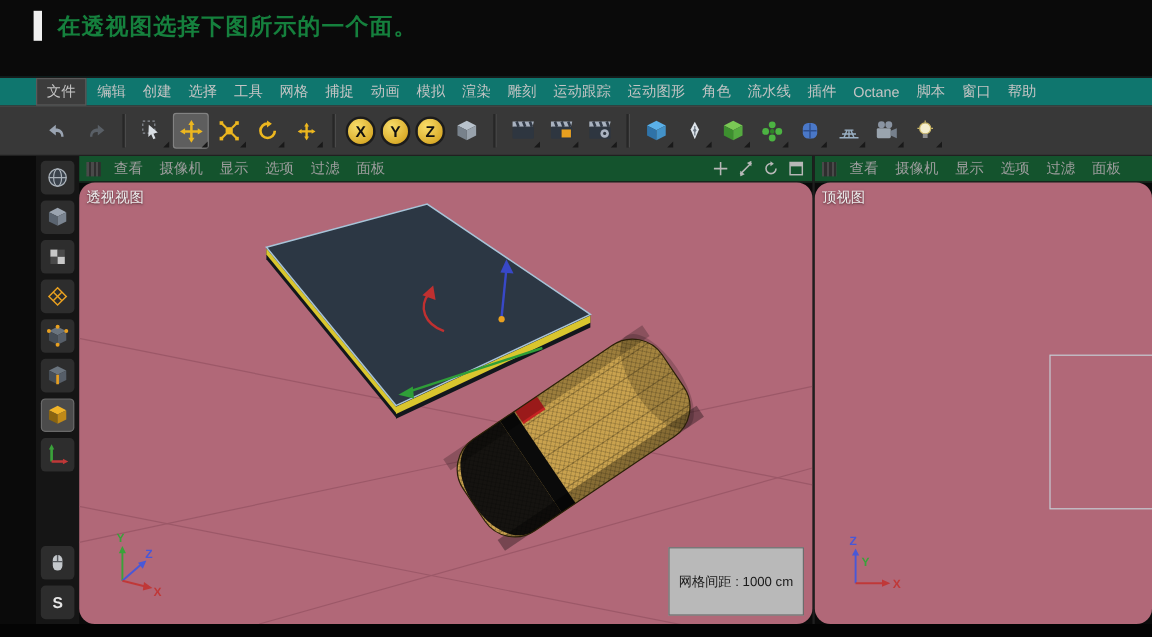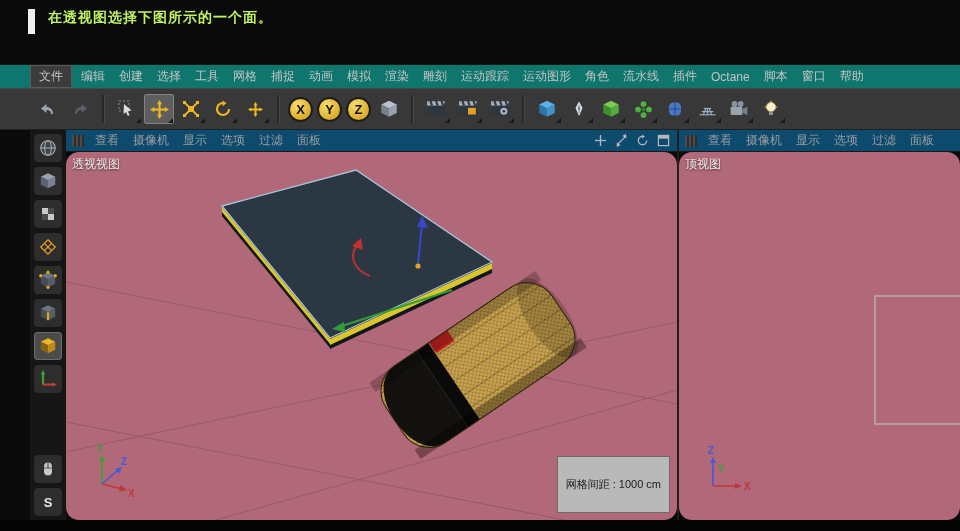--- a/index.html
+++ b/index.html
@@ -1,21 +1,21 @@
 <!DOCTYPE html>
 <html><head>
 <meta charset="utf-8">
 <style>
   html,body{margin:0;padding:0;background:#000;}
   #app{position:relative;width:960px;height:531px;background:#0a0a0a;font-family:"Liberation Sans",sans-serif;overflow:hidden;}
 
   
   .taskbar{height:64px;box-sizing:border-box;padding:9px 0 0 28px;display:flex;align-items:flex-start;background:#0a0a0a;}
   .taskbar .marker{width:7px;height:25px;background:#f0f0f0;margin-right:13px;}
-  .taskbar h1{margin:0;color:#bef264;font-size:14px;font-weight:600;letter-spacing:1px;}
+  .taskbar h1{margin:0;color:#15803d;font-size:19px;font-weight:600;letter-spacing:1px;}
 
   
   .menubar{height:24px;background:#0f766e;border-top:1px solid #1a1a1a;display:flex;align-items:center;padding-left:30px;box-sizing:border-box;}
   .mi{color:#c4c4c4;font-size:12px;padding:3px 7px;white-space:nowrap;cursor:default;}
   .mi.boxed{background:#3c3c3c;border:1px solid #5a5a5a;padding:2px 8px;margin-right:2px;}
 
   
   .toolbar{height:42px;background:#383838;border-top:1px solid #464646;border-bottom:1px solid #202020;display:flex;align-items:center;padding-left:32px;box-sizing:border-box;}
   .ti{position:relative;width:30px;height:30px;border-radius:3px;display:flex;align-items:center;justify-content:center;margin:0 1px;flex:none;}
   .ti.sel{background:#5e5e5e;box-shadow:inset 0 0 0 1px #828282;}
@@ -29,21 +29,21 @@
   .palette{width:36px;background:#151515;display:flex;flex-direction:column;align-items:center;padding:4px 0;box-sizing:border-box;gap:5px;flex:none;}
   .pi{width:28px;height:28px;border-radius:4px;background:#2d2d2d;display:flex;align-items:center;justify-content:center;flex:none;}
   .pi.active{background:#4b4b4b;box-shadow:inset 0 0 0 1px #6a6a6a;}
   .pi.push{margin-top:auto;}
   .snap-s{color:#e6e6e6;font-weight:bold;font-size:13px;}
 
   .vp{display:flex;flex-direction:column;}
   .vp-persp{width:611px;flex:none;}
   .vp-divider{width:2px;background:#1f1f1f;flex:none;}
   .vp-top{flex:1;}
-  .vph{height:22px;background:#0c4a6e;border-bottom:1px solid #191919;display:flex;align-items:center;padding:0 6px;box-sizing:border-box;flex:none;}
+  .vph{height:22px;background:#14532d;border-bottom:1px solid #191919;display:flex;align-items:center;padding:0 6px;box-sizing:border-box;flex:none;}
   .grip{width:12px;height:12px;margin-right:4px;background:repeating-linear-gradient(90deg,#4a4a4a 0 2px,#2e2e2e 2px 4px);flex:none;}
   .vmi{color:#9d9d9d;font-size:12px;padding:0 7px;white-space:nowrap;}
   .vph-icons{margin-left:auto;display:flex;gap:6px;align-items:center;}
   .vph-ic{width:15px;height:15px;display:flex;align-items:center;justify-content:center;}
   .canvas{position:relative;flex:1;background:#b16878;overflow:hidden;border-radius:13px;}
   .vplabel{position:absolute;top:4px;left:6px;color:#ececec;font-size:12px;text-shadow:0 1px 2px rgba(0,0,0,.6);z-index:3;}
   .gridlabel{position:absolute;right:7px;bottom:7px;background:#b9b9b9;color:#1a1a1a;font-size:11px;padding:20px 8px;border:1px solid #6c6c6c;z-index:3;}
   .scene{position:absolute;inset:0;display:block;}
   footer{height:11px;background:#040404;}
 </style>

